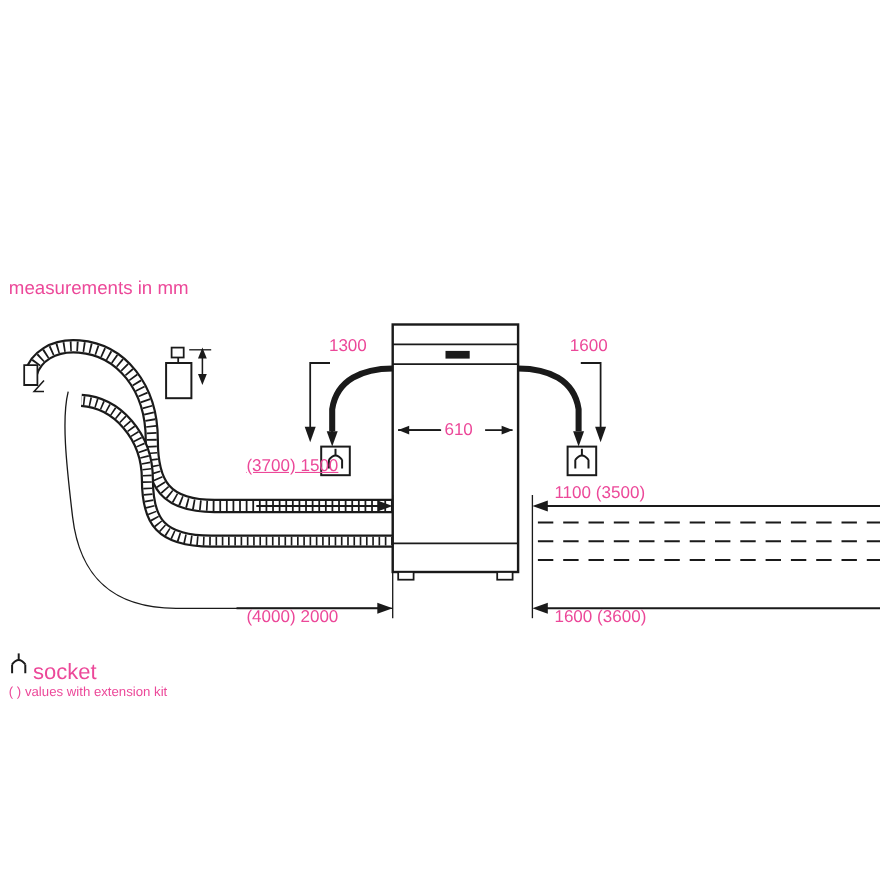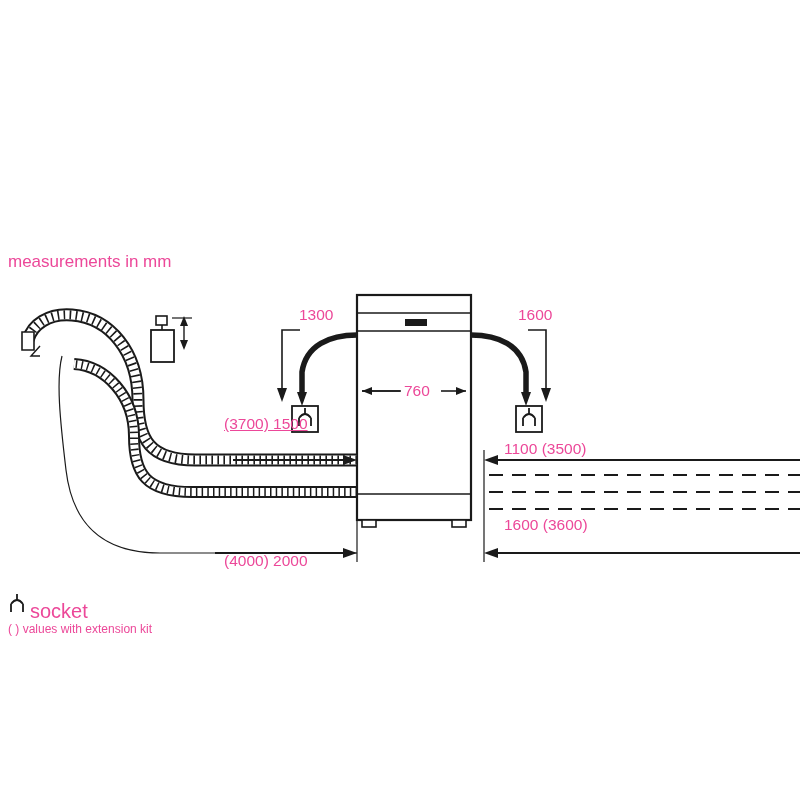--- a/index.html
+++ b/index.html
@@ -45,21 +45,21 @@
   }
   .dim {
     font-size: 15.5px;
   }
   #dim-1300-top   { left: 299px; top: 306px; text-align: right; }
   #dim-1600-top   { left: 474px; top: 306px; margin-left: 44px; }
   #dim-450        { left: 404px; top: 382px; }
   #dim-left-upper { left: 224px; top: 415px; text-decoration: underline; }
   #dim-right-upper{ left: 504px; top: 440px; }
   #dim-left-lower { left: 224px; top: 552px; }
-  #dim-right-lower{ left: 504px; top: 516px; }
+  #dim-right-lower{ left: 504px; top: 552px; }
 </style>
 </head>
 <body>
 
 <svg id="canvas" viewBox="0 0 800 800">
   <defs>
     <marker id="arrow" markerWidth="9" markerHeight="9" refX="8.2" refY="3.2" orient="auto" markerUnits="userSpaceOnUse">
       <path d="M0,0 L8.5,3.2 L0,6.4 z" fill="#1a1a1a"></path>
     </marker>
   </defs>
@@ -169,20 +169,20 @@
   <g>
     <path d="M11,612 L11,604 M23,612 L23,604 M11,604 Q17,596 23,604" fill="none" stroke="#1a1a1a" stroke-width="1.8"></path>
     <line x1="17" y1="600" x2="17" y2="594" stroke="#1a1a1a" stroke-width="1.8"></line>
   </g>
 </svg>
 
 <div class="txt" id="units-label">measurements in mm</div>
 
 <div class="txt dim" id="dim-1300-top">1300</div>
 <div class="txt dim" id="dim-1600-top">1600</div>
-<div class="txt dim" id="dim-450">760</div>
+<div class="txt dim" id="dim-450">610</div>
 <div class="txt dim" id="dim-left-upper">(3700) 1500</div>
 <div class="txt dim" id="dim-right-upper">1100 (3500)</div>
 <div class="txt dim" id="dim-left-lower">(4000) 2000</div>
 <div class="txt dim" id="dim-right-lower">1600 (3600)</div>
 
 <div class="txt" id="legend-socket">socket</div>
 <div class="txt" id="legend-extension">( ) values with extension kit</div>
 
 </body></html>

